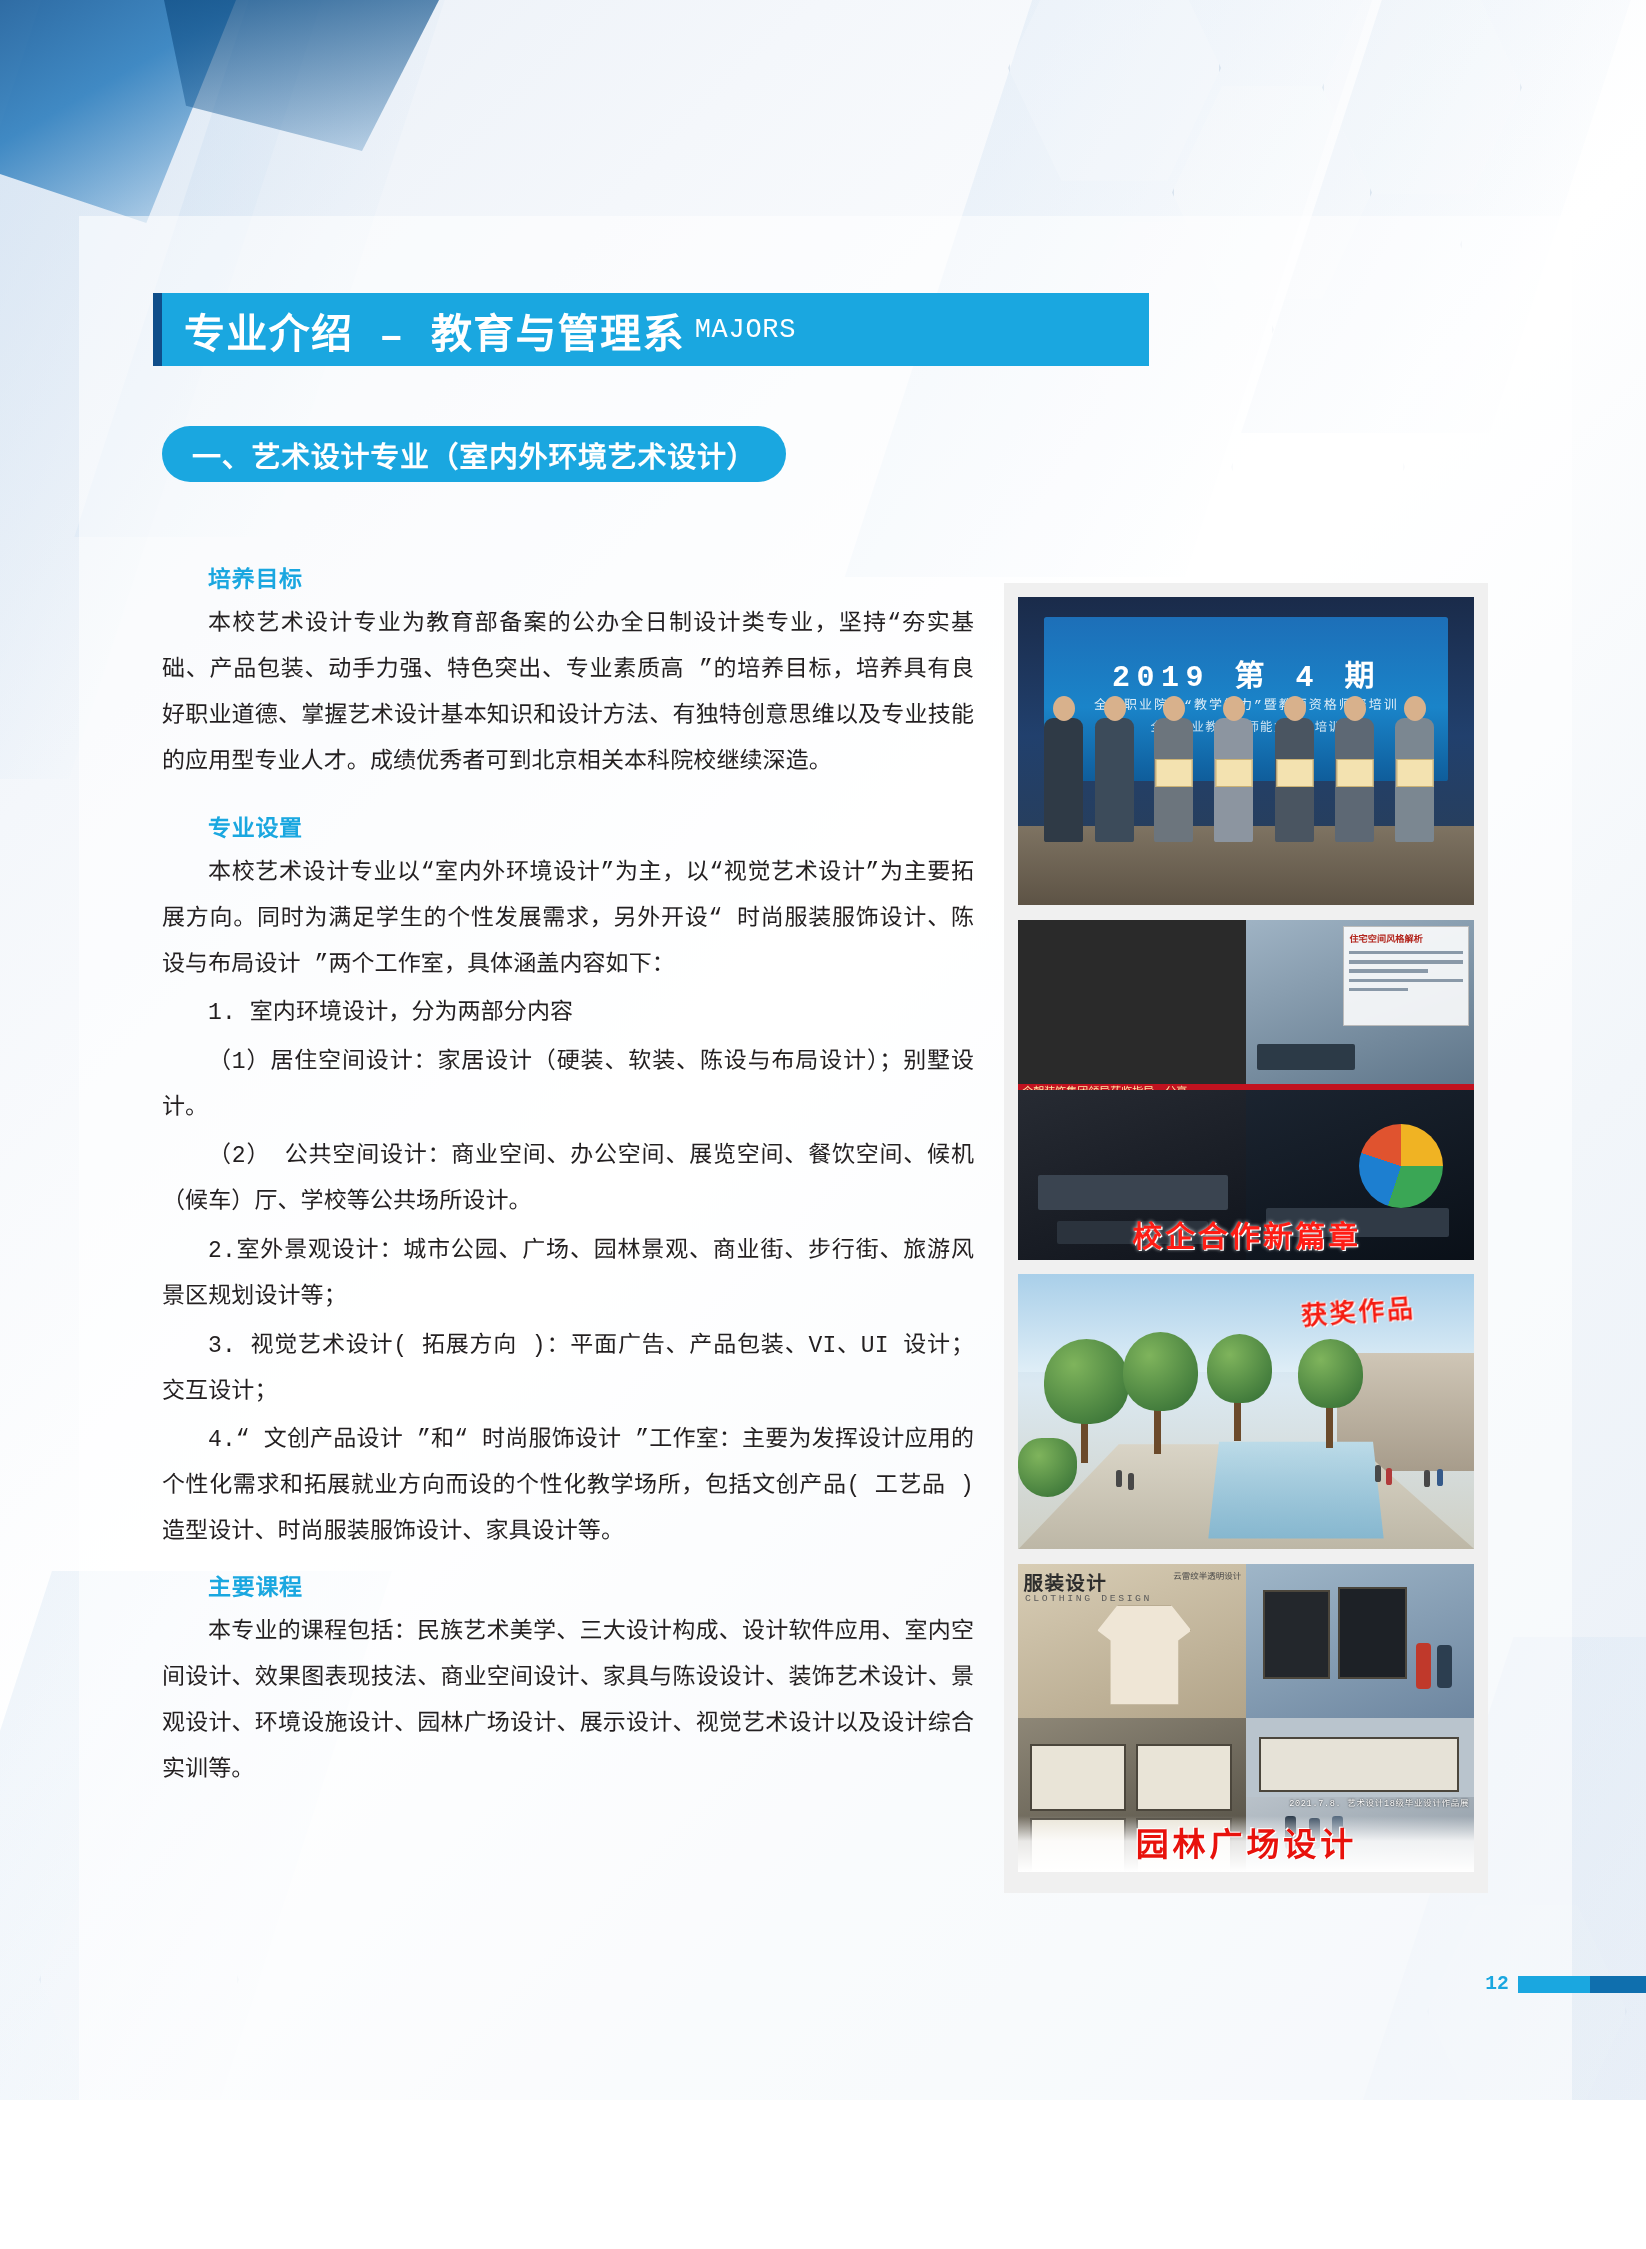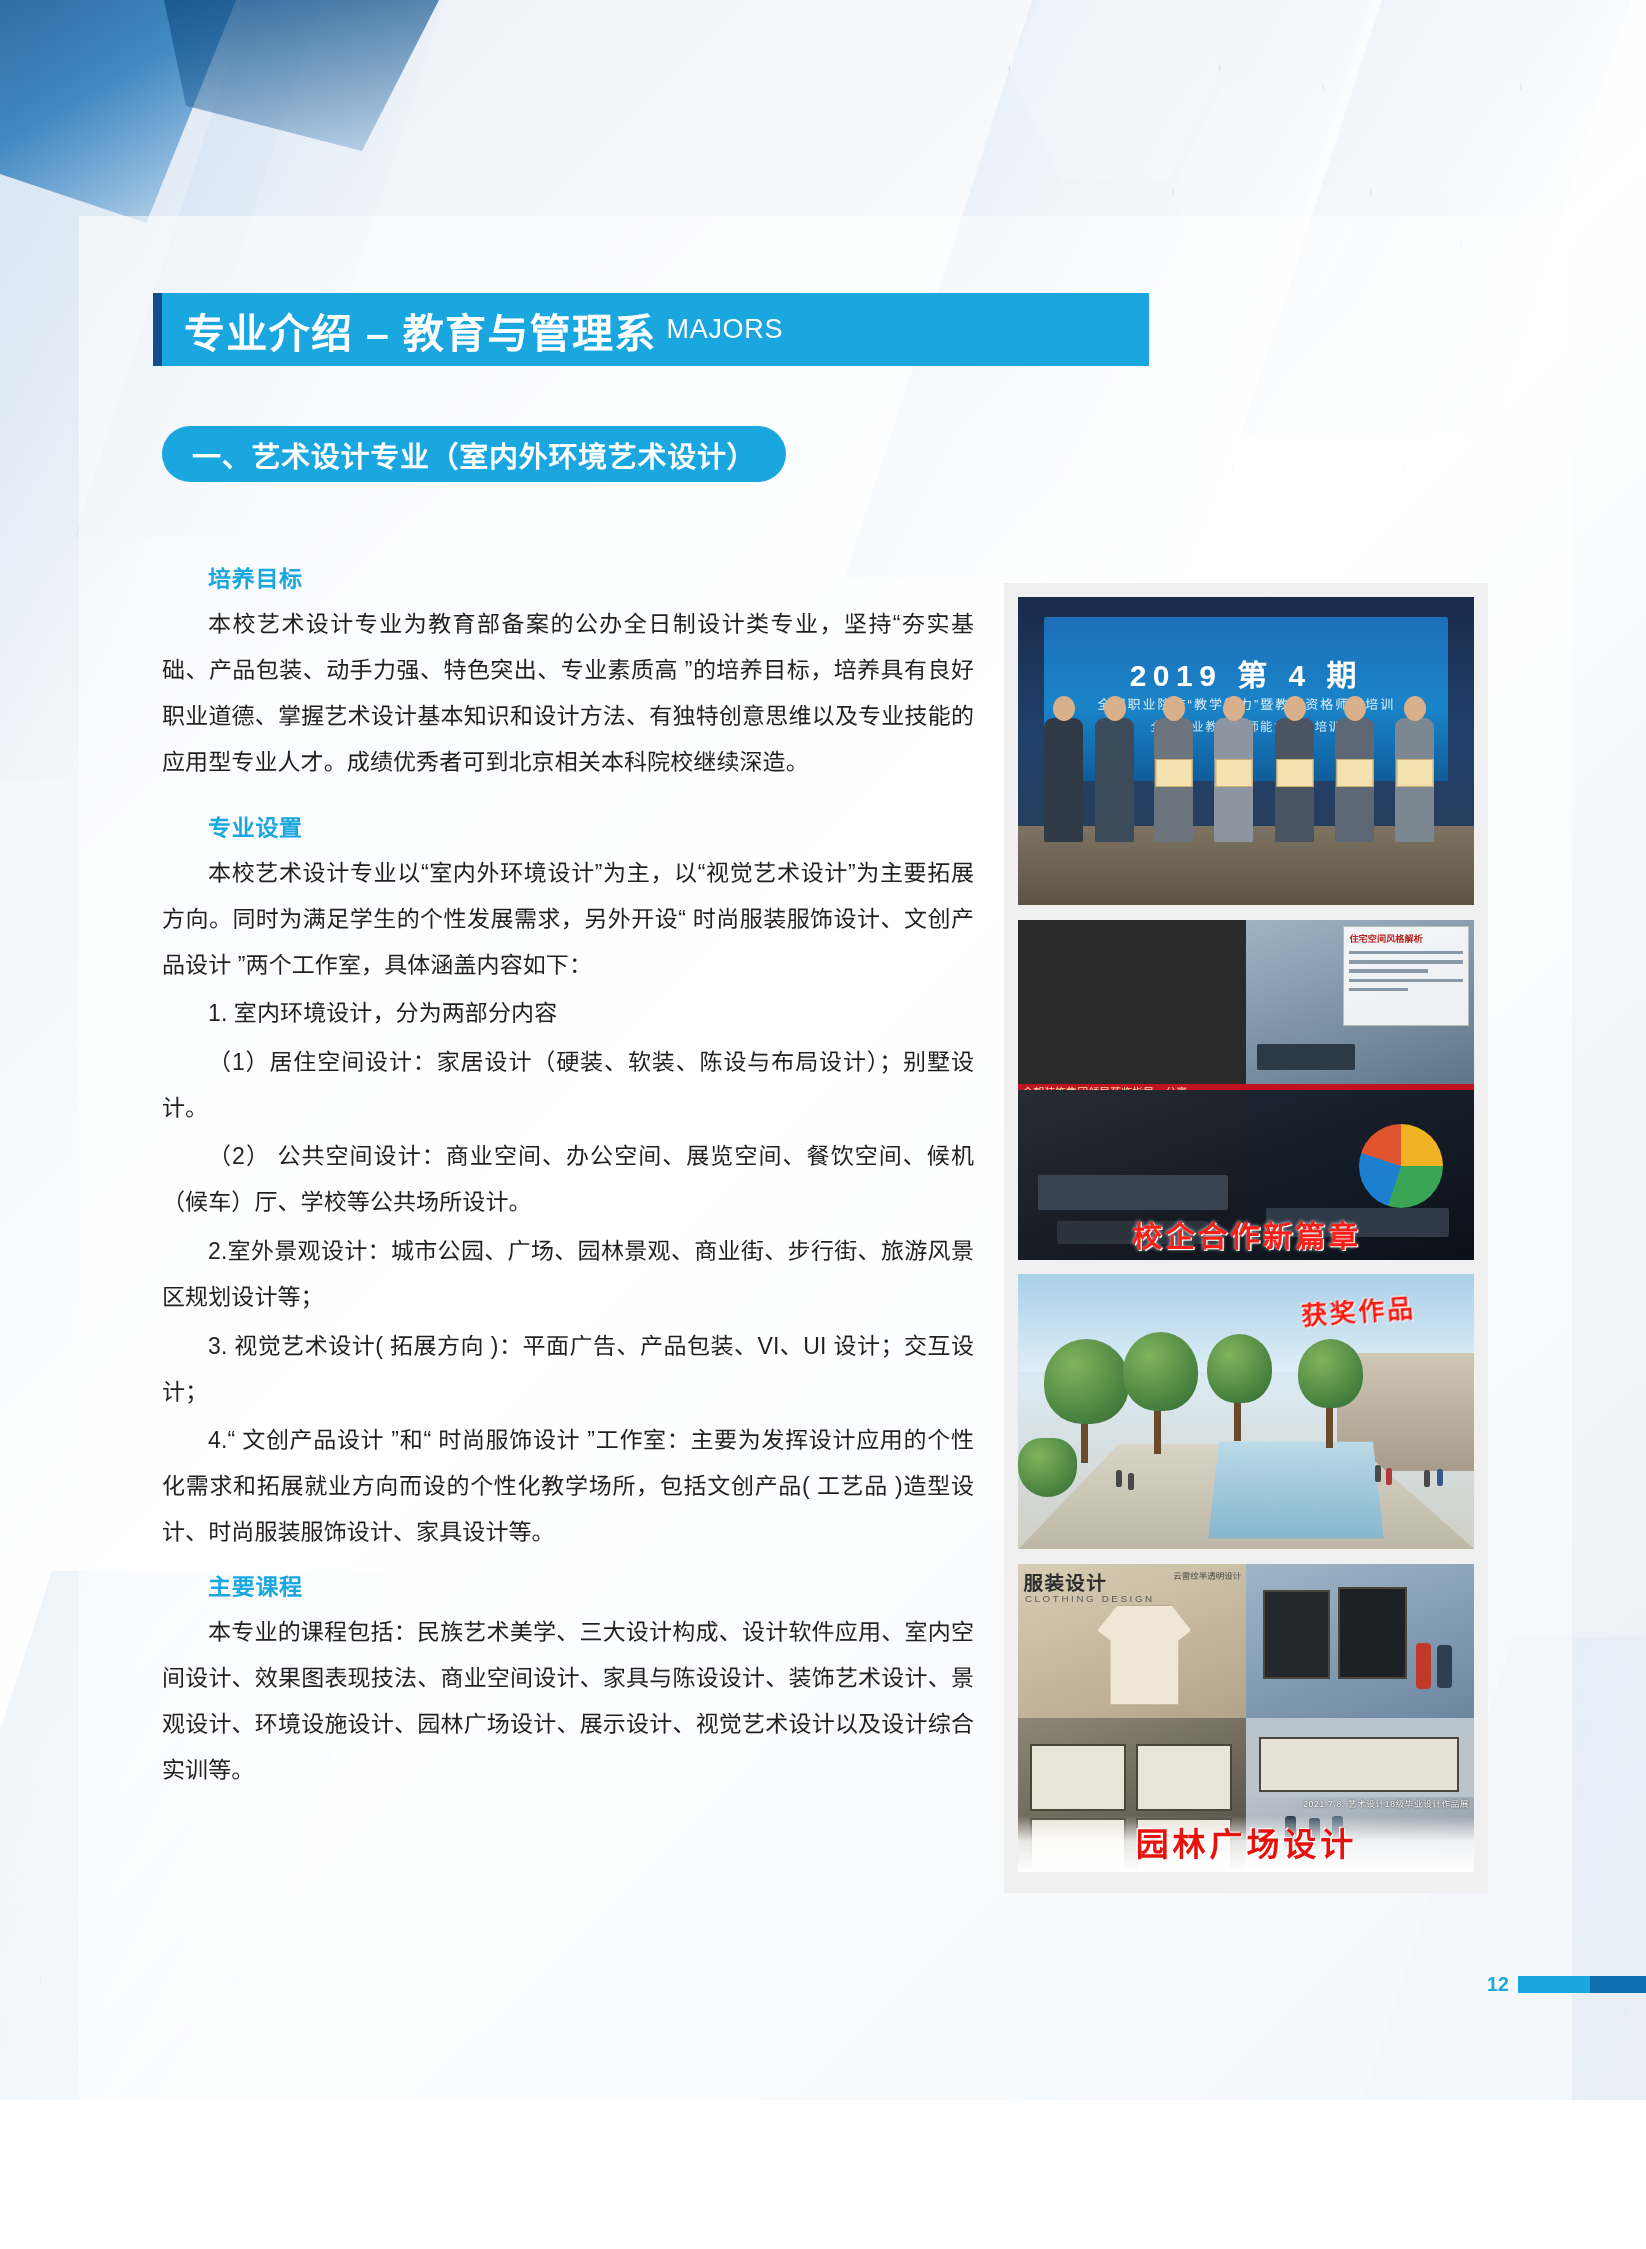--- a/index.html
+++ b/index.html
@@ -9,20 +9,21 @@
   }
   body {
     font-family: "Liberation Sans", "DejaVu Sans", sans-serif;
   }
   .page {
     position: relative;
     width: 1646px;
     height: 2100px;
     overflow: hidden;
     background: #ffffff;
+    font-family: Liberation Mono, monospace;
   }
 
   
   .bg {
     position: absolute;
     inset: 0;
     background:
       linear-gradient(135deg, #e8eef6 0%, #f4f7fb 22%, #ffffff 48%, #f2f6fa 72%, #e9eff7 100%);
   }
   .bg-hex {
@@ -365,21 +366,21 @@
     <span class="section-pill-text">一、艺术设计专业（室内外环境艺术设计）</span>
   </div>
 
   <div class="text-col">
 
     <div class="sub-head">培养目标</div>
     <p class="para indent">本校艺术设计专业为教育部备案的公办全日制设计类专业，坚持“夯实基础、产品包装、动手力强、特色突出、专业素质高 ”的培养目标，培养具有良好职业道德、掌握艺术设计基本知识和设计方法、有独特创意思维以及专业技能的应用型专业人才。成绩优秀者可到北京相关本科院校继续深造。</p>
 
     <div class="gap-m"></div>
     <div class="sub-head">专业设置</div>
-    <p class="para indent">本校艺术设计专业以“室内外环境设计”为主，以“视觉艺术设计”为主要拓展方向。同时为满足学生的个性发展需求，另外开设“ 时尚服装服饰设计、文创产品设计 ”两个工作室，具体涵盖内容如下：</p>
+    <p class="para indent">本校艺术设计专业以“室内外环境设计”为主，以“视觉艺术设计”为主要拓展方向。同时为满足学生的个性发展需求，另外开设“ 时尚服装服饰设计、陈设与布局设计 ”两个工作室，具体涵盖内容如下：</p>
 
     <p class="para indent">1. 室内环境设计，分为两部分内容</p>
     <p class="para indent">（1）居住空间设计：家居设计（硬装、软装、陈设与布局设计）；别墅设计。</p>
     <p class="para indent">（2） 公共空间设计：商业空间、办公空间、展览空间、餐饮空间、候机（候车）厅、学校等公共场所设计。</p>
     <p class="para indent">2.室外景观设计：城市公园、广场、园林景观、商业街、步行街、旅游风景区规划设计等；</p>
     <p class="para indent">3. 视觉艺术设计( 拓展方向 )：平面广告、产品包装、VI、UI 设计；交互设计；</p>
     <p class="para indent">4.“ 文创产品设计 ”和“ 时尚服饰设计 ”工作室：主要为发挥设计应用的个性化需求和拓展就业方向而设的个性化教学场所，包括文创产品( 工艺品 )造型设计、时尚服装服饰设计、家具设计等。</p>
 
     <div class="gap-s"></div>
     <div class="sub-head">主要课程</div>

